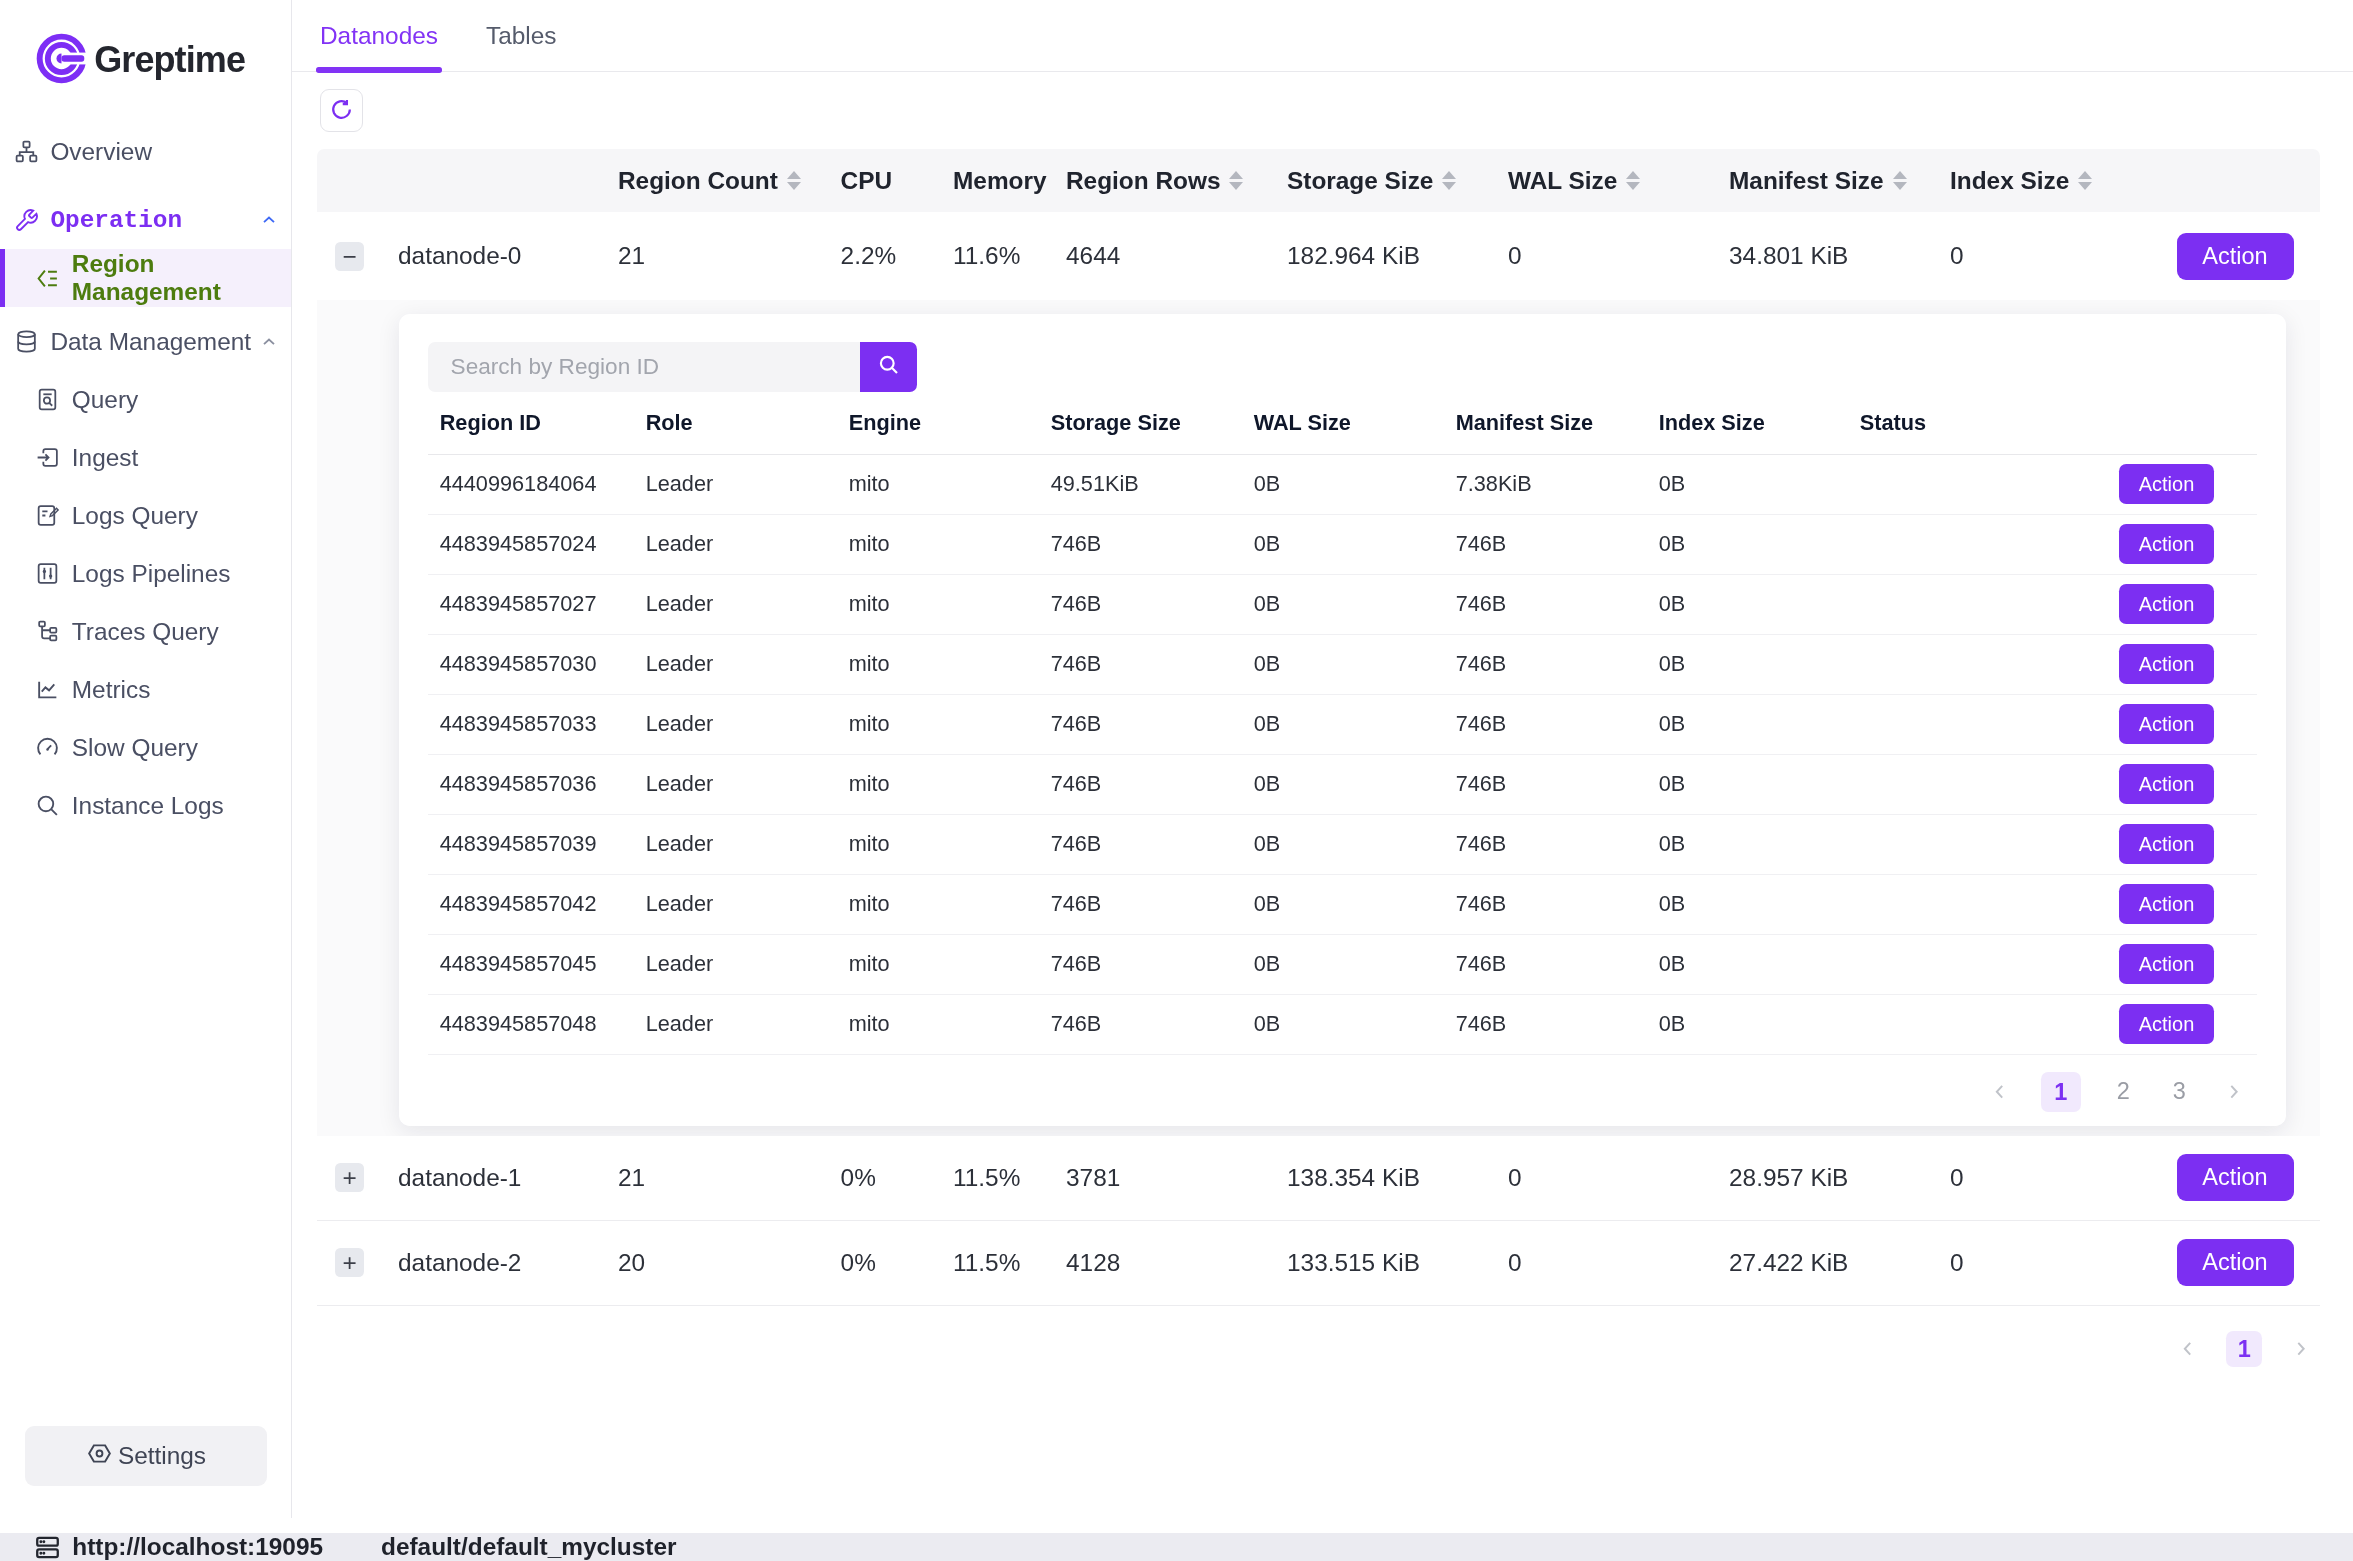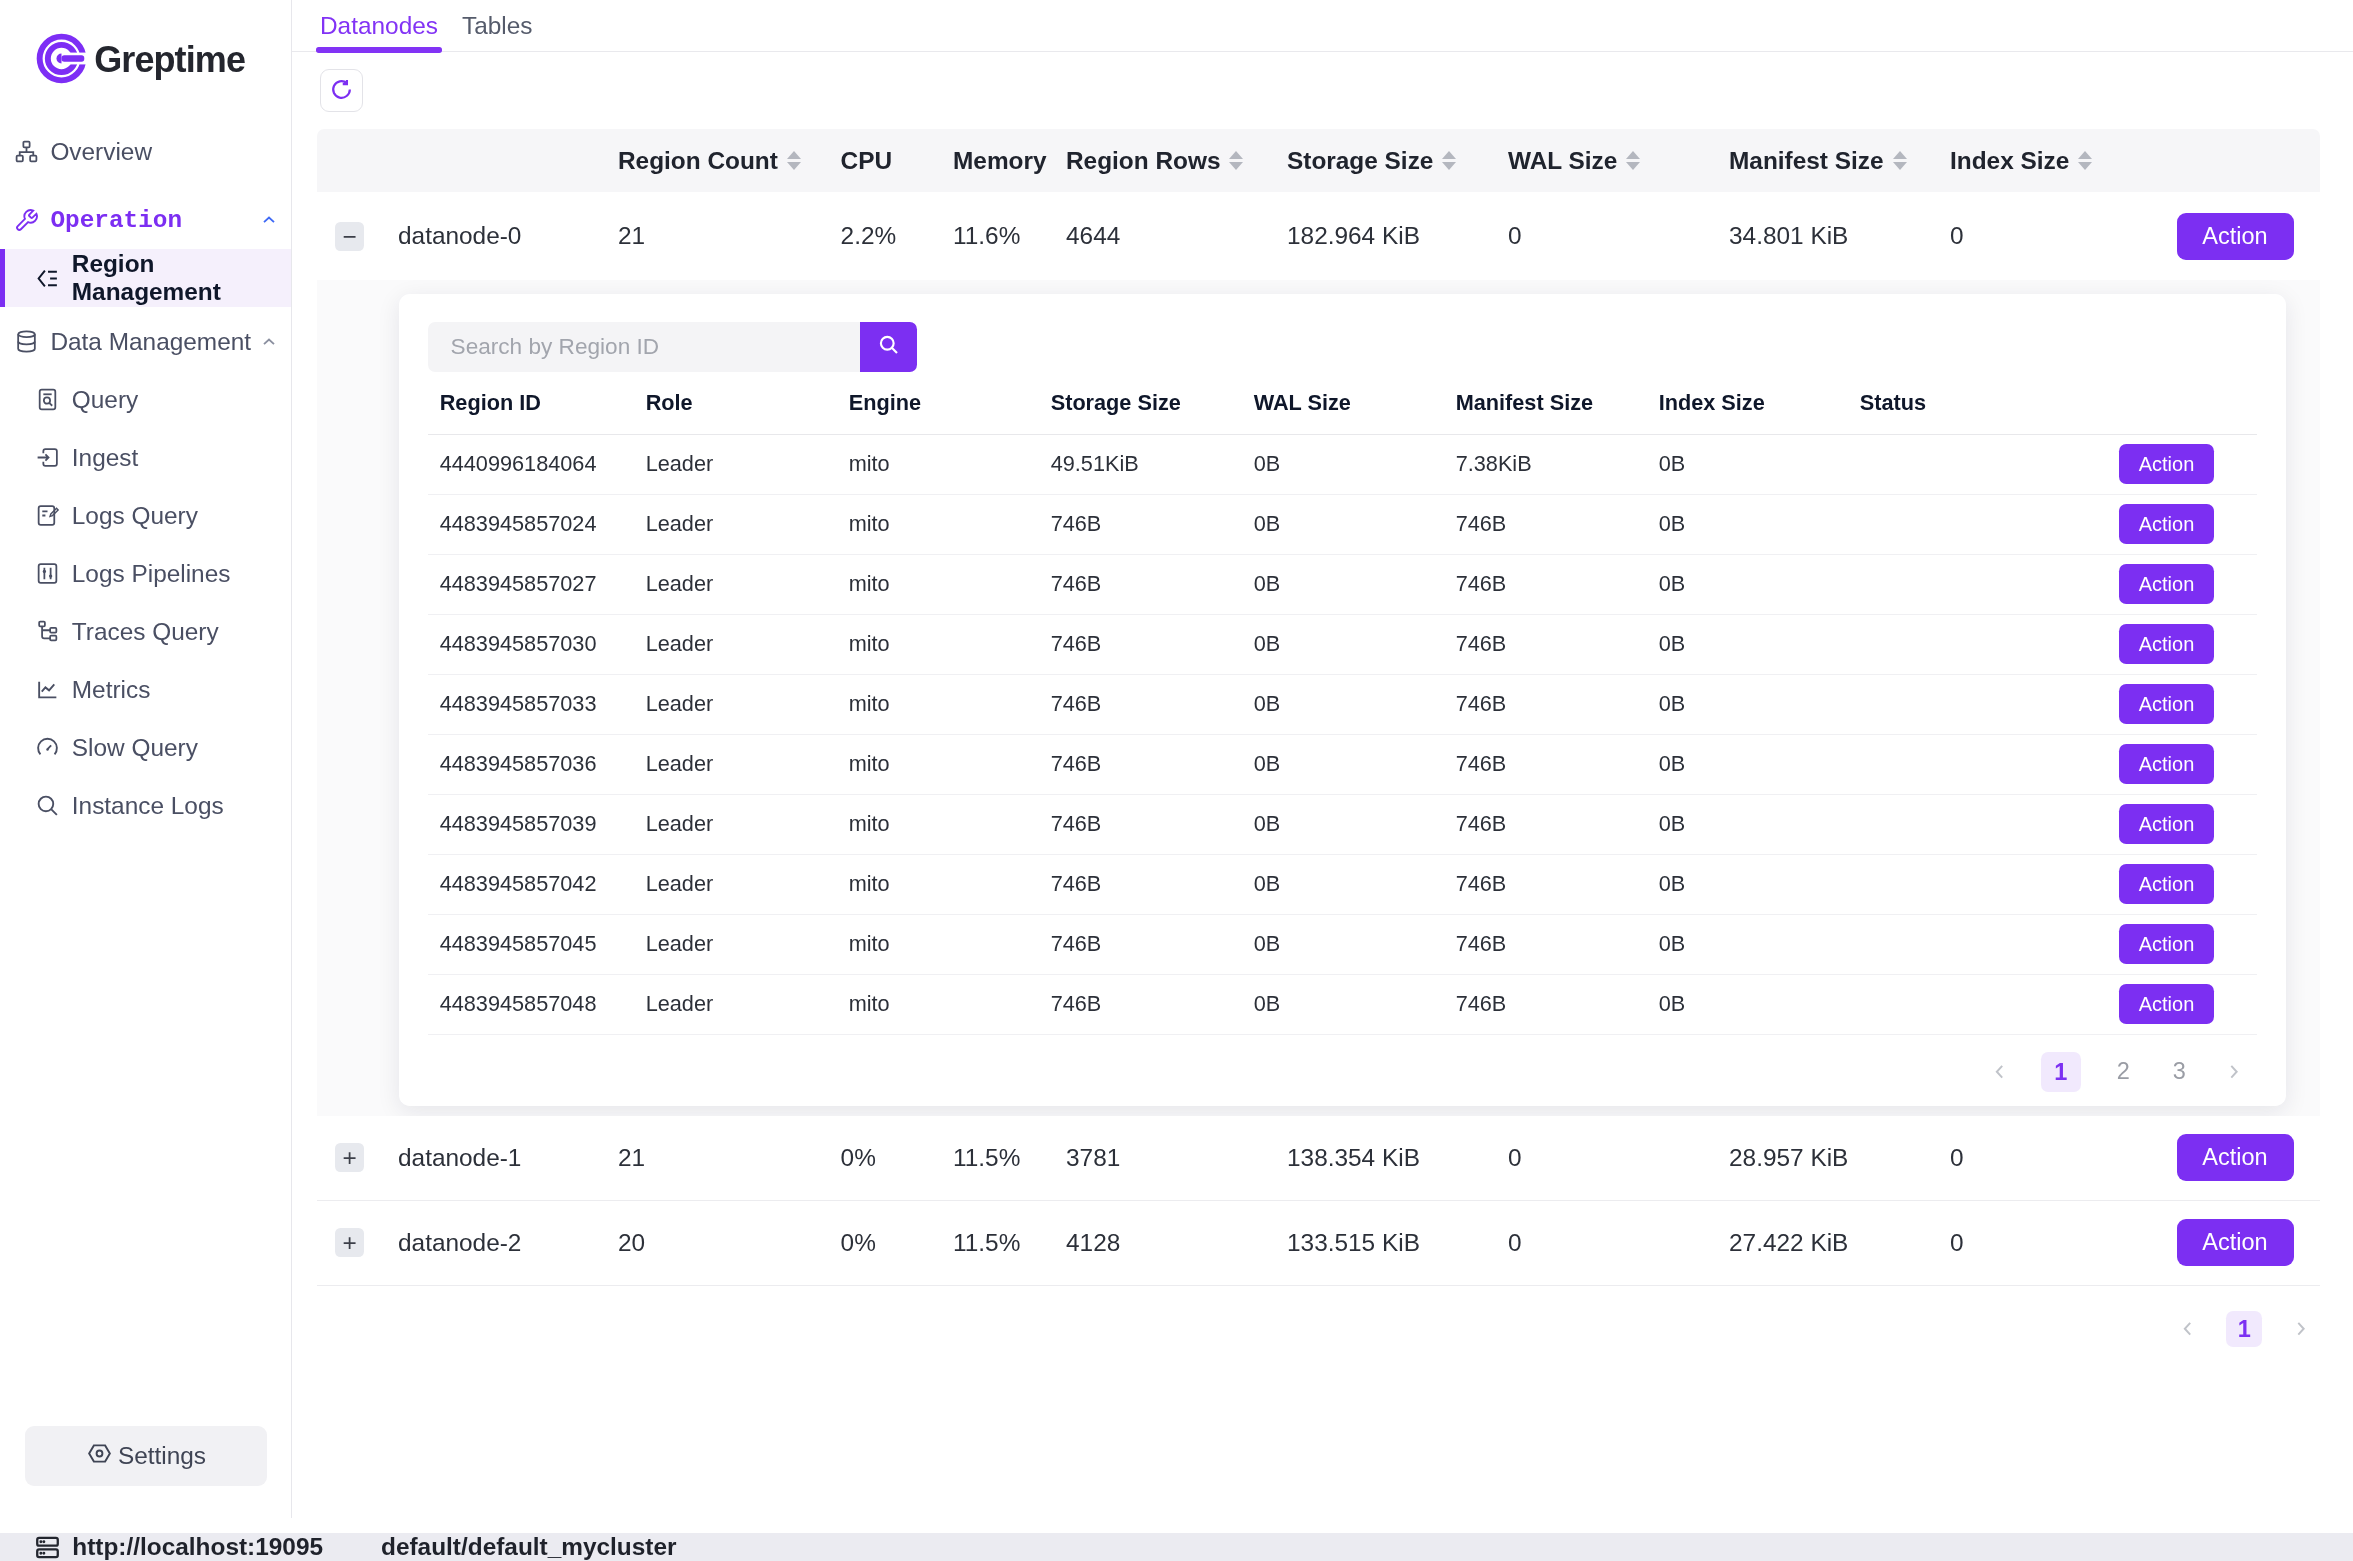--- a/index.html
+++ b/index.html
@@ -13,35 +13,35 @@
   .logo { display:flex; align-items:center; gap:7.2px; padding:20px 0 0 36px; height:99px; }
   .logo-text { font-size:36px; font-weight:bold; color:#24262e; letter-spacing:-0.9px; }
   .nav { padding-top:23.5px; }
   .nav-item { position:relative; height:58px; display:flex; align-items:center;
     font-size:24.4px; color:#4a4f63; cursor:pointer; }
   .nav-item .ni-icon { display:flex; align-items:center; justify-content:center;
     width:27px; height:27px; flex:0 0 27px; margin-right:10.8px; }
   .nav-group { padding-left:12.6px; }
   .nav-sub { padding-left:34px; }
   .nav-item.accent { color:#7c2ef2; font-weight:bold; }
-  .nav-item.active { background:#f5f0fc; color:#0f172a; font-weight:bold; }
+  .nav-item.active { background:#f5f0fc; color:#4d7c0f; font-weight:bold; }
   .nav-item.active::before { content:""; position:absolute; left:0; top:0; bottom:0;
     width:4.5px; background:#7c2ef2; }
   .nav-chevron { position:absolute; right:11.7px; top:50%; transform:translateY(-50%);
     display:flex; color:#8b90a0; }
   .nav-chevron.blue { color:#3f6af5; }
   .mt12 { margin-top:10.8px;font-family:Liberation Mono, monospace; } .mt6 { margin-top:5.4px; } .mt2 { margin-top:1.8px; }
   .settings-btn { position:absolute; left:25px; top:1426px; width:242px; height:60px;
     background:#f1f1f4; border-radius:9px; display:flex; align-items:center;
     justify-content:center; gap:5px; font-size:24.4px; color:#3f4454; cursor:pointer; }
 
   
   .main { position:absolute; left:292px; top:0; right:0; height:1518px; background:#fff; }
-  .tabbar { height:52px; border-bottom:1.8px solid #e9e9ed; display:flex;
-    padding-left:28px; gap:24px; align-items:center; position:relative; }
+  .tabbar { height:72px; border-bottom:1.8px solid #e9e9ed; display:flex;
+    padding-left:28px; gap:48px; align-items:center; position:relative; }
   .tab { height:100%; display:flex; align-items:center; font-size:24.4px;
     color:#555b6b; cursor:pointer; position:relative; }
   .tab.active { color:#8233f5; }
   .tab.active::after { content:""; position:absolute; left:-3.6px; right:-3.6px; bottom:-1.8px;
     height:5.4px; border-radius:2.7px; background:#8233f5; }
   .content { margin-left:25px; margin-right:34px; }
   .toolbar { height:77px; display:flex; align-items:center; }
   .refresh-btn { width:43px; height:43px; margin-left:2.7px; border:0.9px solid #e3e3e8;
     border-radius:9px; background:#fff; display:flex; align-items:center;
     justify-content:center; color:#7c2ef2; cursor:pointer; }

